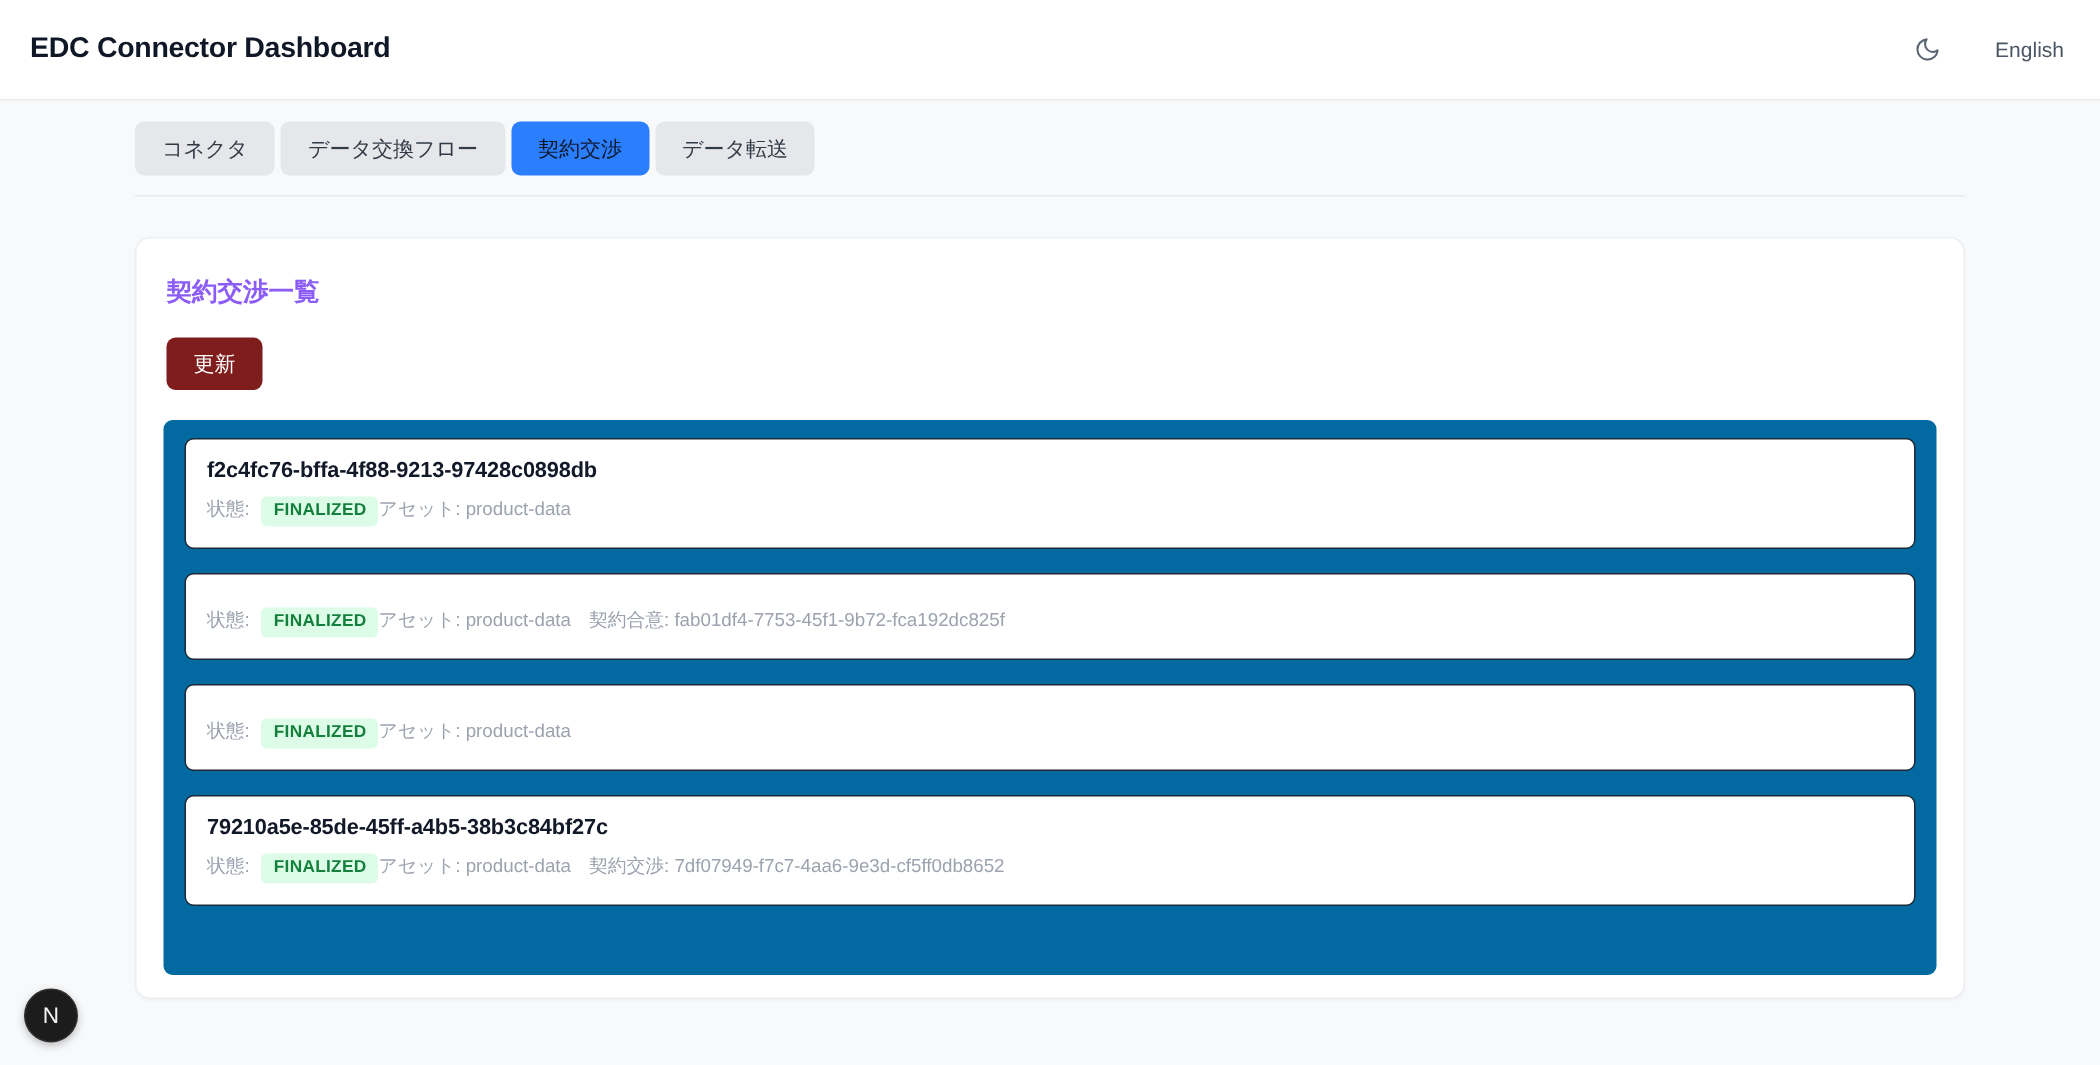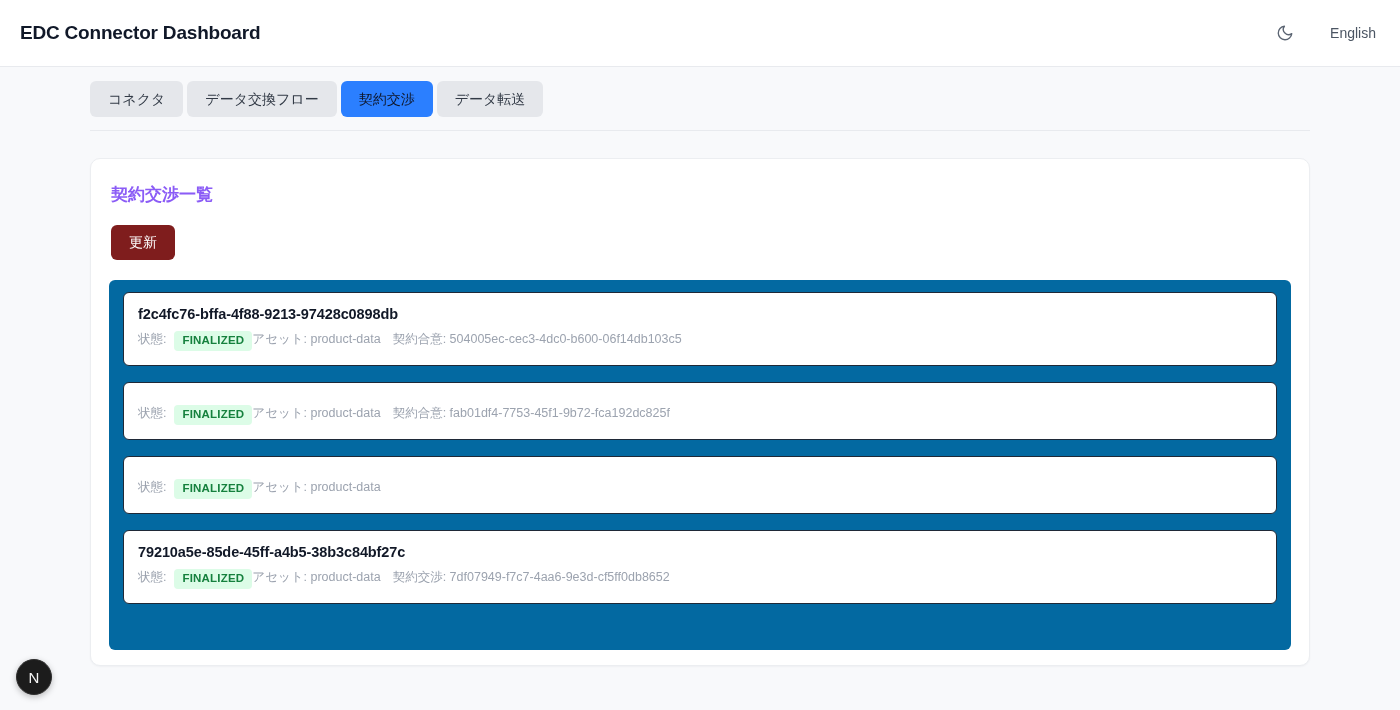--- a/index.html
+++ b/index.html
@@ -203,21 +203,20 @@
   <button class="refresh-btn">更新</button>
 
   <div class="list-scroll">
     <div class="list-inner" id="negotiation-list">
         <div class="nego-card">
           <div class="nego-id">f2c4fc76-bffa-4f88-9213-97428c0898db</div>
           <div class="nego-meta">
             <span class="meta-label">状態:</span>
             <span class="state-badge">FINALIZED</span>
             <span class="meta-asset">アセット: product-data</span>
-            <span class="meta-agreement">契約合意: 504005ec-cec3-4dc0-b600-06f14db103c5</span>
           </div>
         </div>
         <div class="nego-card">
           <div class="nego-meta">
             <span class="meta-label">状態:</span>
             <span class="state-badge">FINALIZED</span>
             <span class="meta-asset">アセット: product-data</span>
             <span class="meta-agreement">契約合意: fab01df4-7753-45f1-9b72-fca192dc825f</span>
           </div>
         </div>

